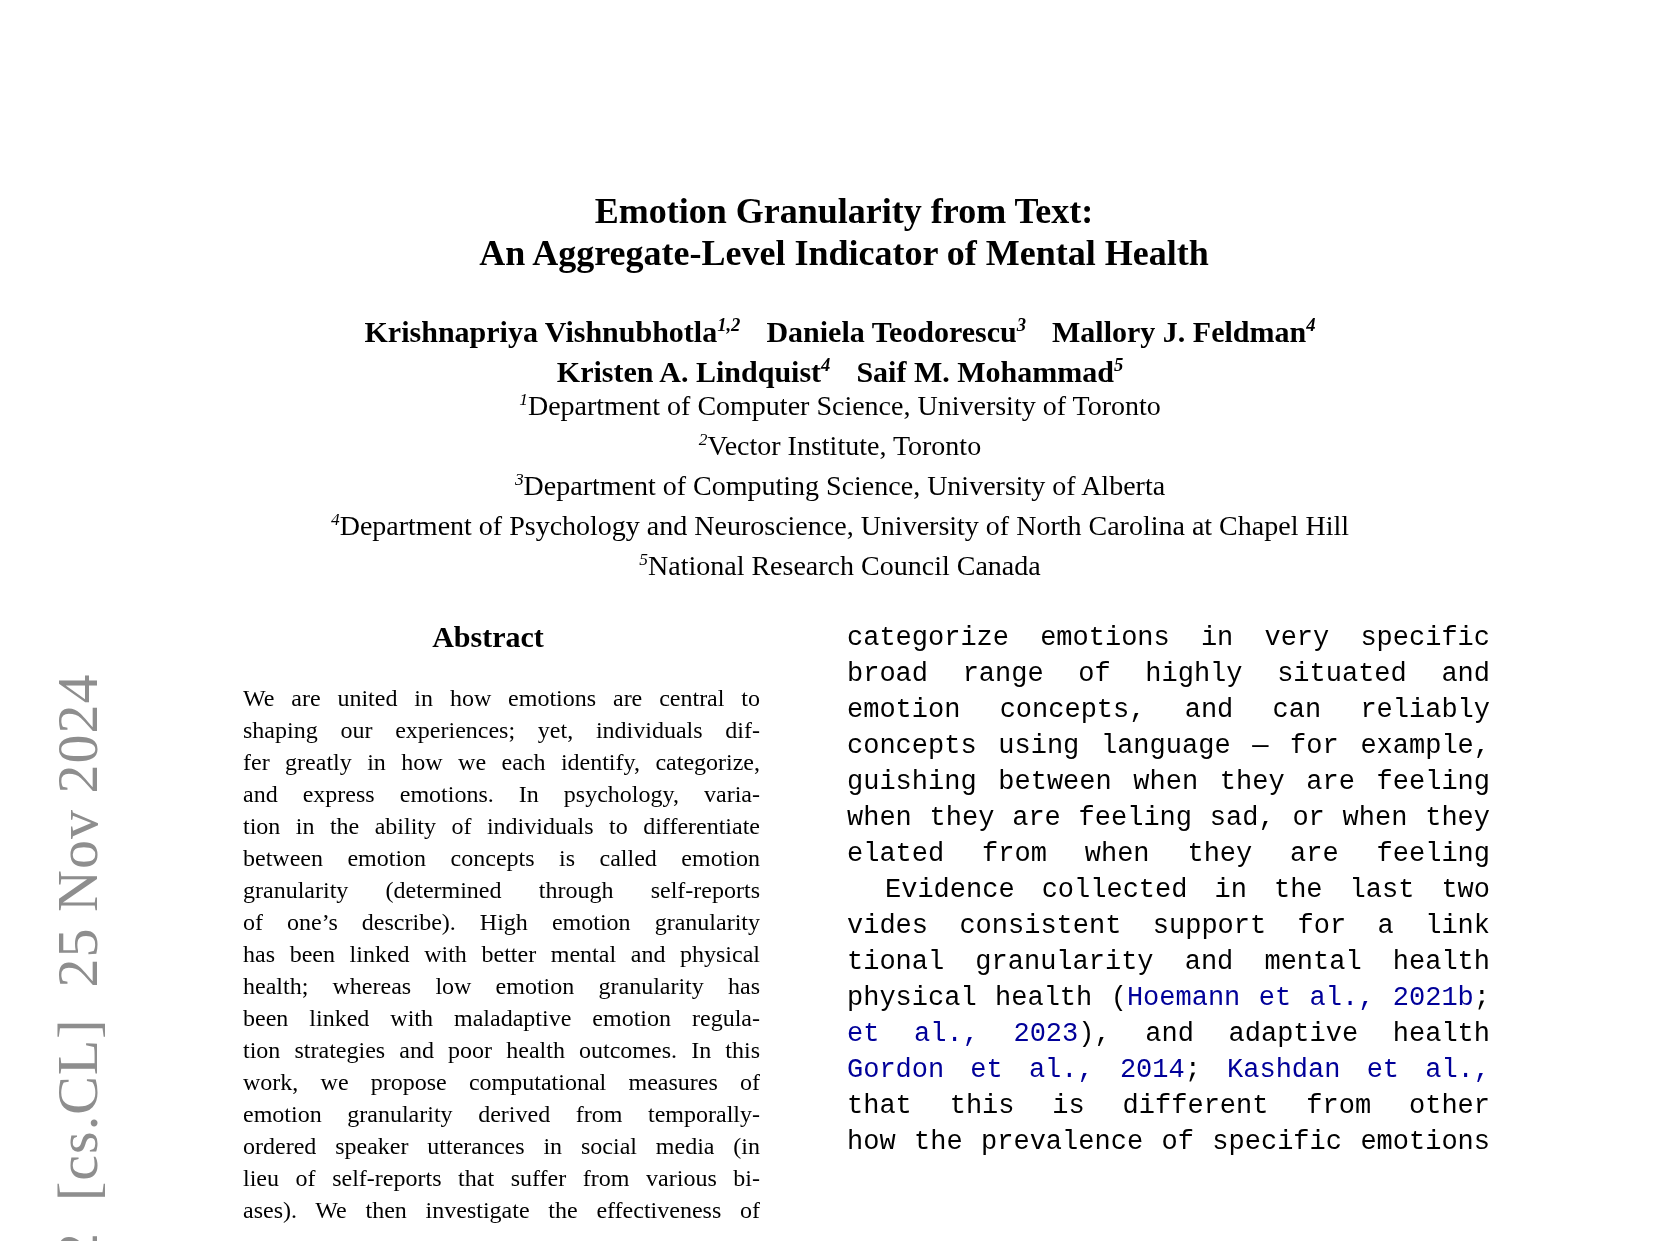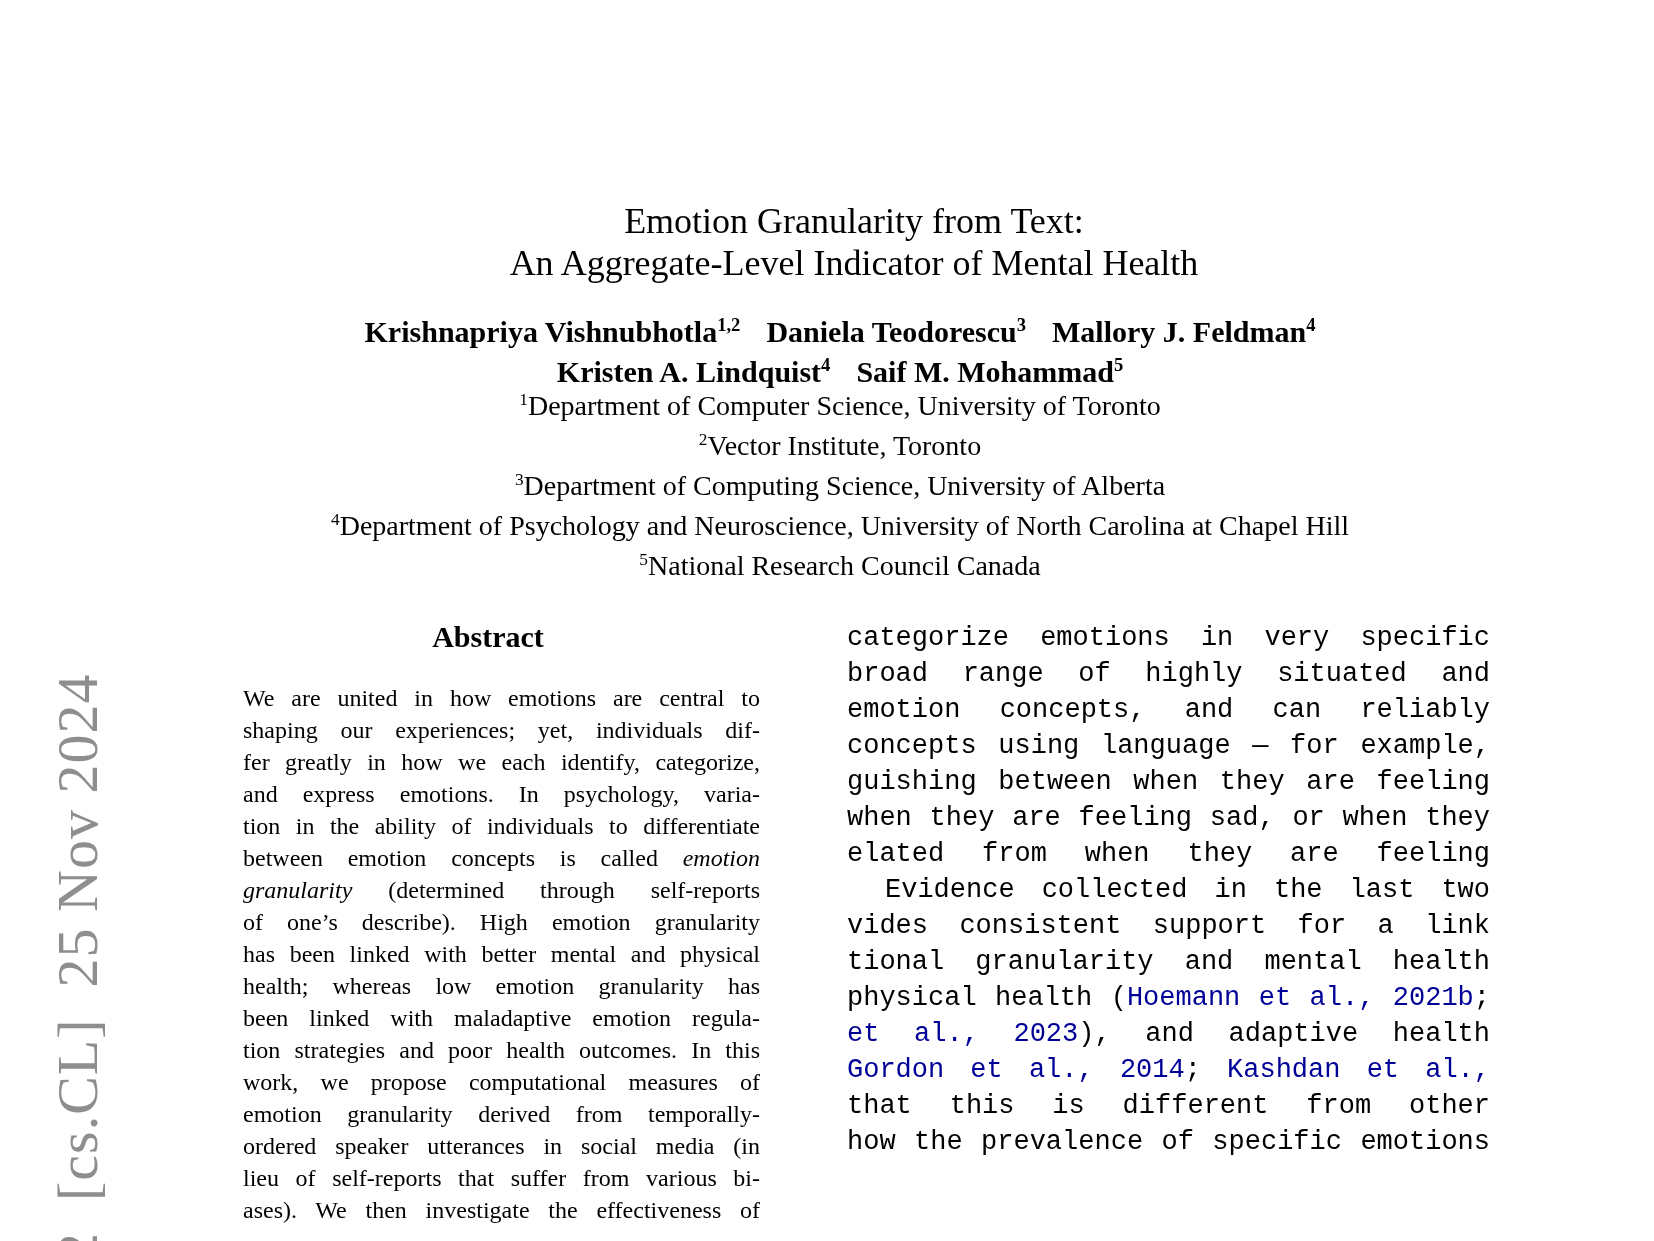--- a/index.html
+++ b/index.html
@@ -7,52 +7,52 @@
   .page{
     position:relative;width:1654px;height:1241px;background:#fff;overflow:hidden;
     font-family:"Liberation Serif","DejaVu Serif",serif;color:var(--ink);
   }
   .watermark{
     position:absolute;left:44px;top:1262px;
     transform:rotate(-90deg);transform-origin:0 0;
     font-size:58px;color:var(--wm);white-space:pre;letter-spacing:1px;
   }
   .title{
-    position:absolute;left:177px;top:186px;width:1326px;margin:14px;
-    text-align:center;font-size:36px;line-height:42px;font-weight:normal;
+    position:absolute;left:177px;top:186px;width:1326px;margin:4px;
+    text-align:center;font-size:36px;line-height:42px;font-weight:bold;
   }
   .tline{display:block;}
   .authors{
     position:absolute;left:177px;top:312px;width:1326px;
     text-align:center;font-size:30px;line-height:40px;font-weight:bold;
   }
   .agap{display:inline-block;width:26px;}
   .affils{
     position:absolute;left:107px;top:386px;width:1466px;
     text-align:center;font-size:28px;line-height:40px;
   }
-  .sup{font-size:62%;vertical-align:super;line-height:0;}
+  .sup{font-size:62%;vertical-align:super;line-height:0;font-style:italic;}
   .absheading{
     position:absolute;left:200px;top:612px;width:560px;margin:8px;
     text-align:center;font-size:30px;line-height:34px;font-weight:bold;
   }
   .abslines{
     position:absolute;left:243px;top:682px;width:517px;
     font-size:24px;line-height:32px;
   }
   .abslines .ln{height:32px;}
   .bodycol{
     position:absolute;left:847px;top:620px;width:643px;
     font-size:27px;line-height:36px;font-family:Liberation Mono, monospace;
   }
   .bodycol .ln{height:36px;}
   .ln{text-align:justify;overflow:hidden;}
   .ln.j::after{content:"";display:inline-block;width:100%;height:0;}
   .ln.ind{text-indent:38px;}
-  .i{font-style:italic;}
+  .i{}
   .c{color:var(--cite);}
 </style>
 </head>
 <body>
 
 <div class="page">
 
   <div class="watermark">2  [cs.CL]  25 Nov 2024</div>
 
   <header>

